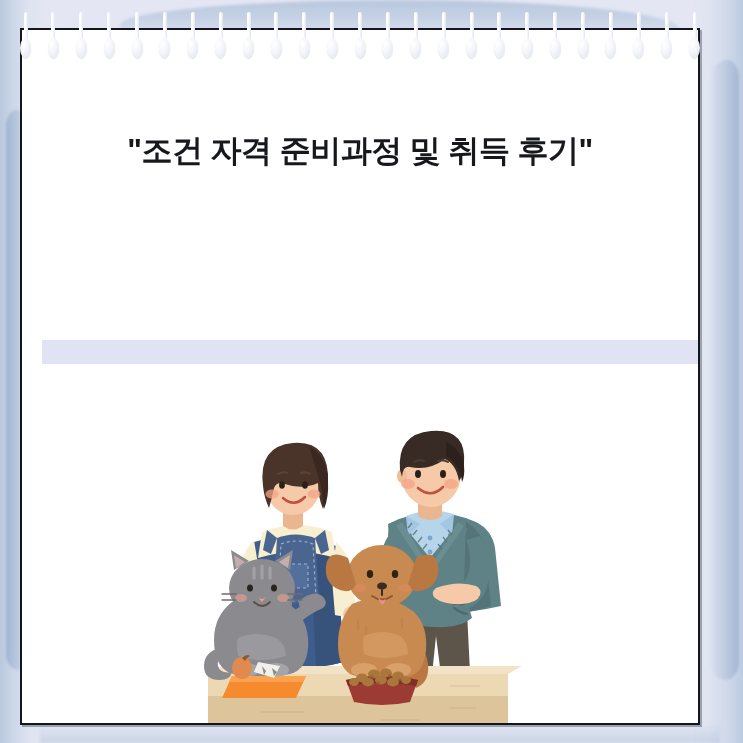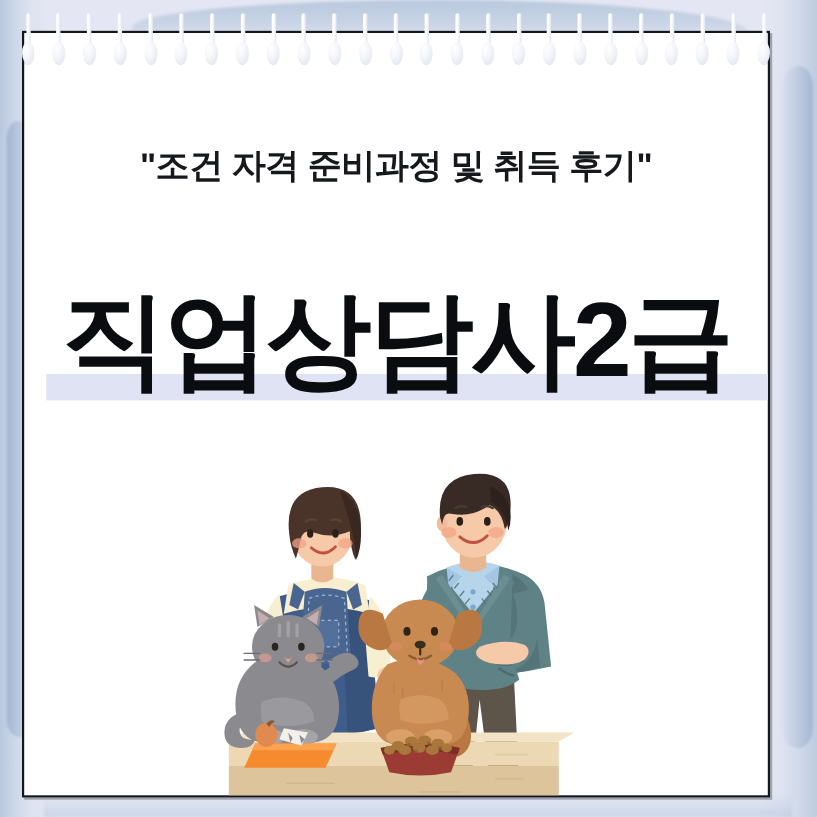--- a/index.html
+++ b/index.html
@@ -200,21 +200,20 @@
         <div class="stem"></div>
         <div class="bead"></div>
       </div>
     </div>
 
   <div class="page">
 
     <div class="subtitle">"조건 자격 준비과정 및 취득 후기"</div>
 
     <div class="hl"></div>
-    <div class="title">직업상담사2급</div>
 
     <div class="illo">
       <svg width="420" height="315" viewBox="0 0 420 315" xmlns="http://www.w3.org/2000/svg" aria-hidden="true">
         <defs>
           <clipPath id="cpPage">
               <rect x="0" y="0" width="420" height="315"></rect>
             </clipPath>
         </defs>
         <g clip-path="url(#cpPage)">
 

